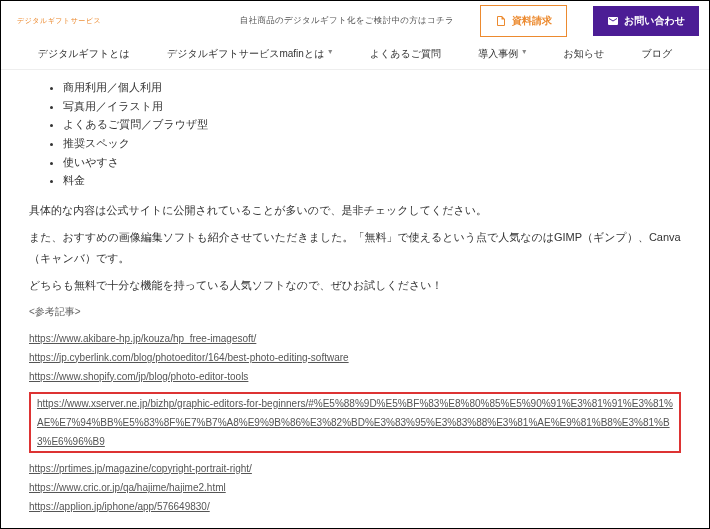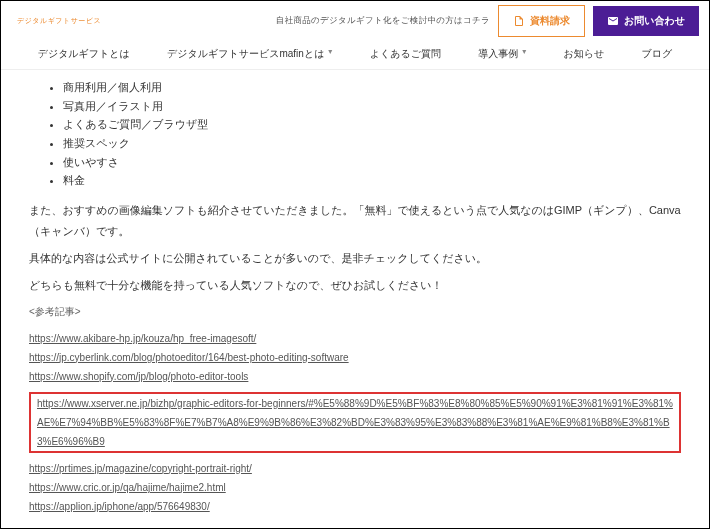--- a/index.html
+++ b/index.html
@@ -1,21 +1,21 @@
 <!DOCTYPE html>
 <html><head>
   <meta charset="utf-8">
   <style>
     * { margin: 0; padding: 0; box-sizing: border-box; }
     body { font-family: "Hiragino Sans", "Hiragino Kaku Gothic ProN", Meiryo, sans-serif; background: #fff; width: 710px; height: 529px; overflow: hidden; border: 1px solid #000; }
     .header { display: flex; align-items: center; justify-content: space-between; padding: 4px 10px 0 16px; height: 36px; }
     .brand-wrap { display: flex; flex-direction: column; }
     .brand-tag { font-size: 7px; color: #ec8a2f; letter-spacing: 0.5px; }
     .brand-logo { font-size: 22px; font-weight: 700; color: #ec8a2f; line-height: 1; letter-spacing: 0.5px; }
-    .header-right { display: flex; align-items: center; gap: 8px; }
+    .header-right { display: flex; align-items: center; gap: 26px; }
     .cta-text { font-size: 8.5px; color: #555; letter-spacing: 0.3px; }
     .btn { display: flex; align-items: center; gap: 5px; padding: 8px 14px; font-size: 10px; font-weight: 600; cursor: pointer; }
     .btn-outline { border: 1px solid #ec8a2f; color: #ec8a2f; background: #fff; }
     .btn-fill { background: #4c1d95; color: #fff; }
     .btn svg { width: 12px; height: 12px; }
     .nav { display: flex; justify-content: space-around; align-items: center; padding: 10px 18px 8px 18px; border-bottom: 1px solid #eee; }
     .nav-item { font-size: 10px; color: #333; cursor: pointer; display: flex; align-items: flex-start; gap: 4px; }
     .chev { font-size: 8px; color: #888; }
     .content { padding: 8px 28px 10px 28px; font-size: 11px; color: #333; line-height: 1.9; }
     ul.bullets { list-style: disc; padding-left: 34px; margin-bottom: 10px; }
@@ -75,22 +75,22 @@
 
 <div class="content">
   <ul class="bullets">
     <li>商用利用／個人利用</li>
     <li>写真用／イラスト用</li>
     <li>よくあるご質問／ブラウザ型</li>
     <li>推奨スペック</li>
     <li>使いやすさ</li>
     <li>料金</li>
   </ul>
+  <p class="para">具体的な内容は公式サイトに公開されていることが多いので、是非チェックしてください。</p>
   <p class="para">また、おすすめの画像編集ソフトも紹介させていただきました。「無料」で使えるという点で人気なのはGIMP（ギンプ）、Canva（キャンバ）です。</p>
-  <p class="para">具体的な内容は公式サイトに公開されていることが多いので、是非チェックしてください。</p>
   <p class="para">どちらも無料で十分な機能を持っている人気ソフトなので、ぜひお試しください！</p>
 
   <p class="ref-heading">&lt;参考記事&gt;</p>
   <div class="ref-list">
     <a class="ref-link">https://www.akibare-hp.jp/kouza/hp_free-imagesoft/</a>
     <a class="ref-link">https://jp.cyberlink.com/blog/photoeditor/164/best-photo-editing-software</a>
     <a class="ref-link">https://www.shopify.com/jp/blog/photo-editor-tools</a>
     <div class="ref-highlight">
       <a class="ref-link">https://www.xserver.ne.jp/bizhp/graphic-editors-for-beginners/#%E5%88%9D%E5%BF%83%E8%80%85%E5%90%91%E3%81%91%E3%81%AE%E7%94%BB%E5%83%8F%E7%B7%A8%E9%9B%86%E3%82%BD%E3%83%95%E3%83%88%E3%81%AE%E9%81%B8%E3%81%B3%E6%96%B9</a>
     </div>

